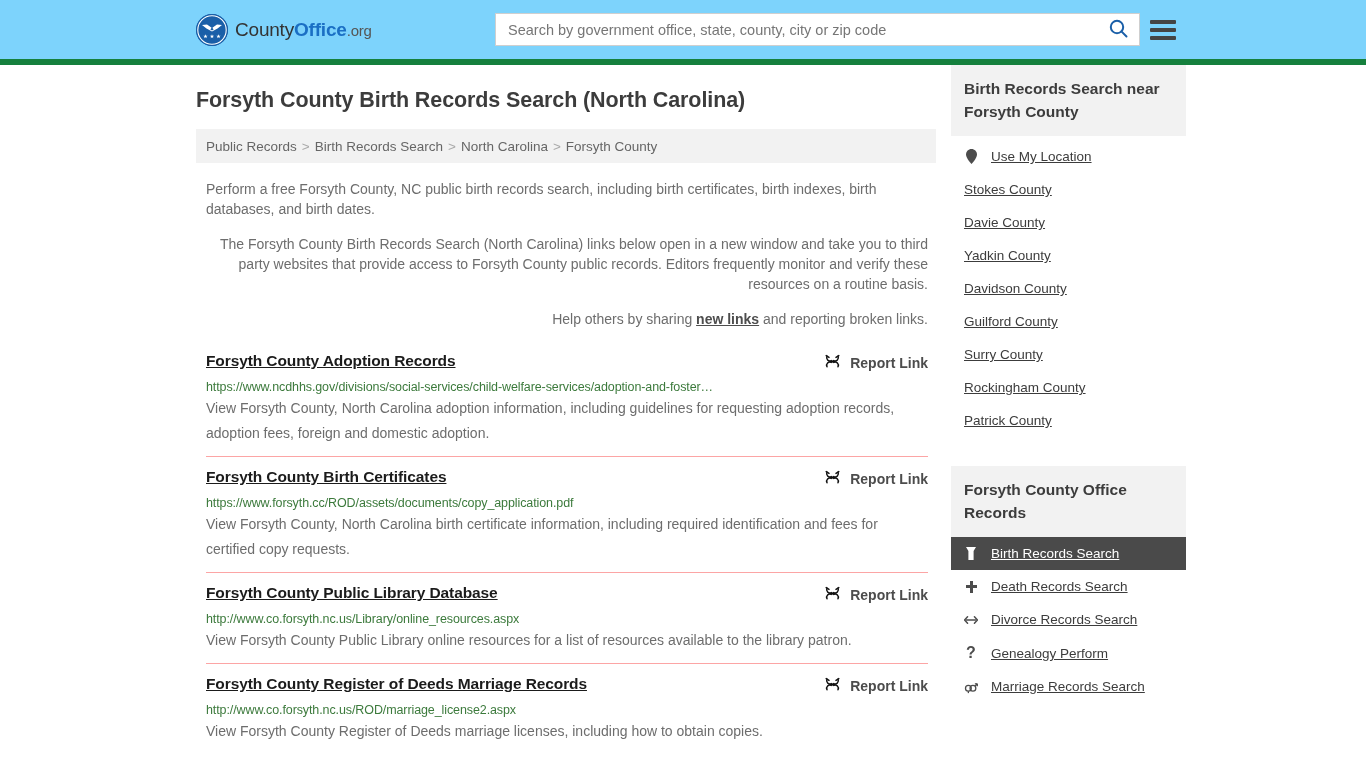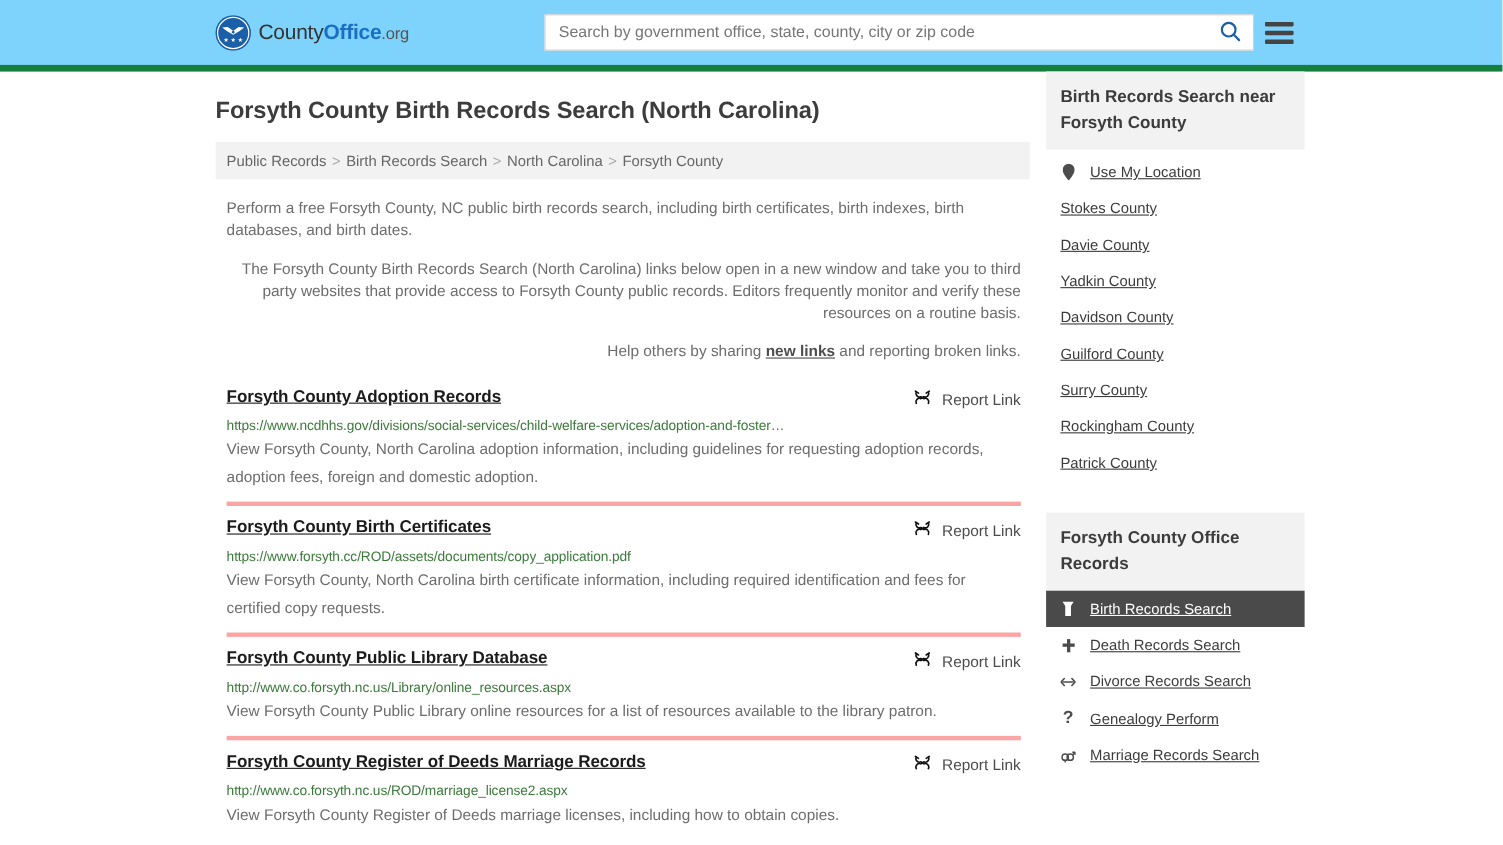--- a/index.html
+++ b/index.html
@@ -139,21 +139,21 @@
   .intro-p + .intro-p { margin-top: 15px; text-align: right; }
   .intro-p a {
     color: #4d4d4d;
     text-decoration: underline;
     font-weight: bold;
   }
 
   
   .results { margin-top: 23px; padding: 0 8px 0 10px; }
   .result {
-    border-top: 4px solid #fca5a5;
+    border-top: 1px solid #fca5a5;
     padding: 11px 0 10px 0;
   }
   .result:first-child { border-top: 0; padding-top: 0;}
   .result-head {
     display: flex;
     justify-content: space-between;
     align-items: flex-start;
   }
   .result-title {
     font-size: 15.5px;
@@ -165,20 +165,21 @@
   }
   .report-link {
     display: flex;
     align-items: center;
     gap: 9px;
     font-size: 14px;
     color: #4c4c4c;
     white-space: nowrap;
     cursor: pointer;
     margin-top: 1px;
+    font-weight: bold;
   }
   .result-url {
     display: block;
     font-size: 12.5px;
     color: #3c7a3c;
     margin-top: 7px;
     letter-spacing: -0.1px;
     text-decoration: none;
     word-break: break-all;
   }

